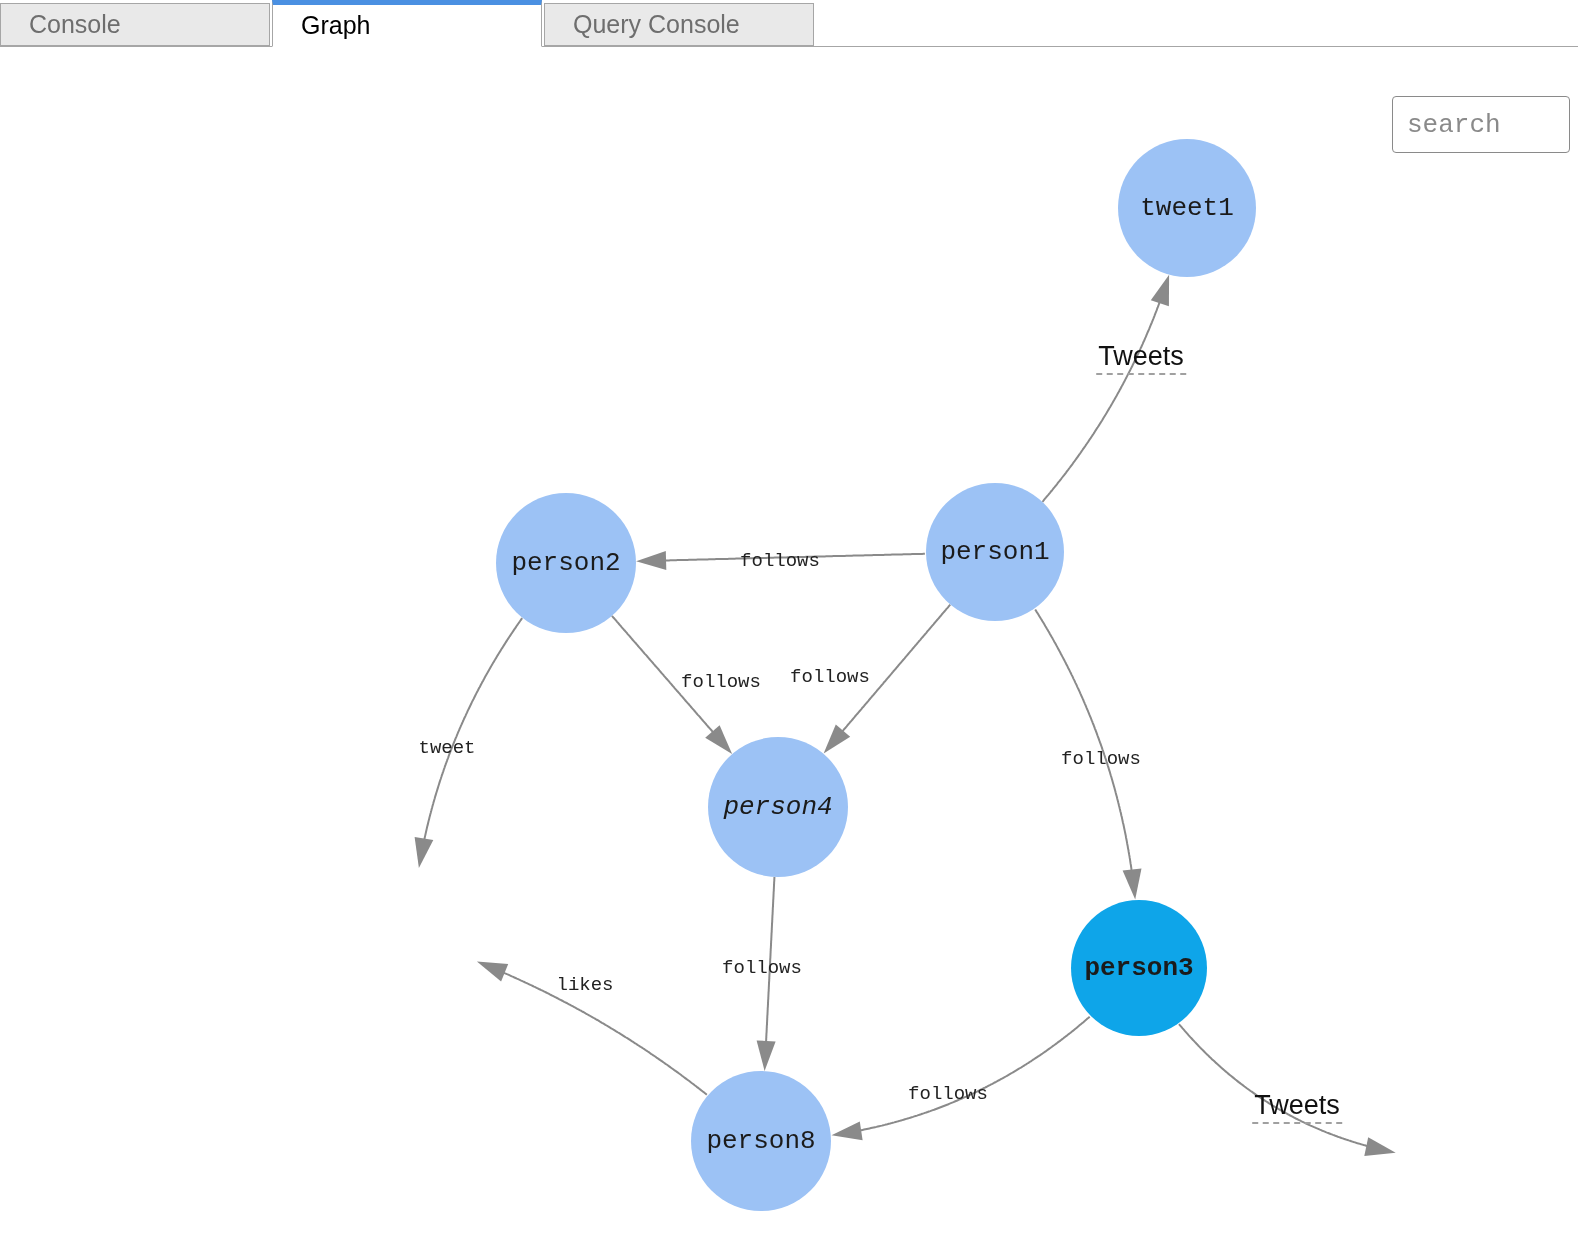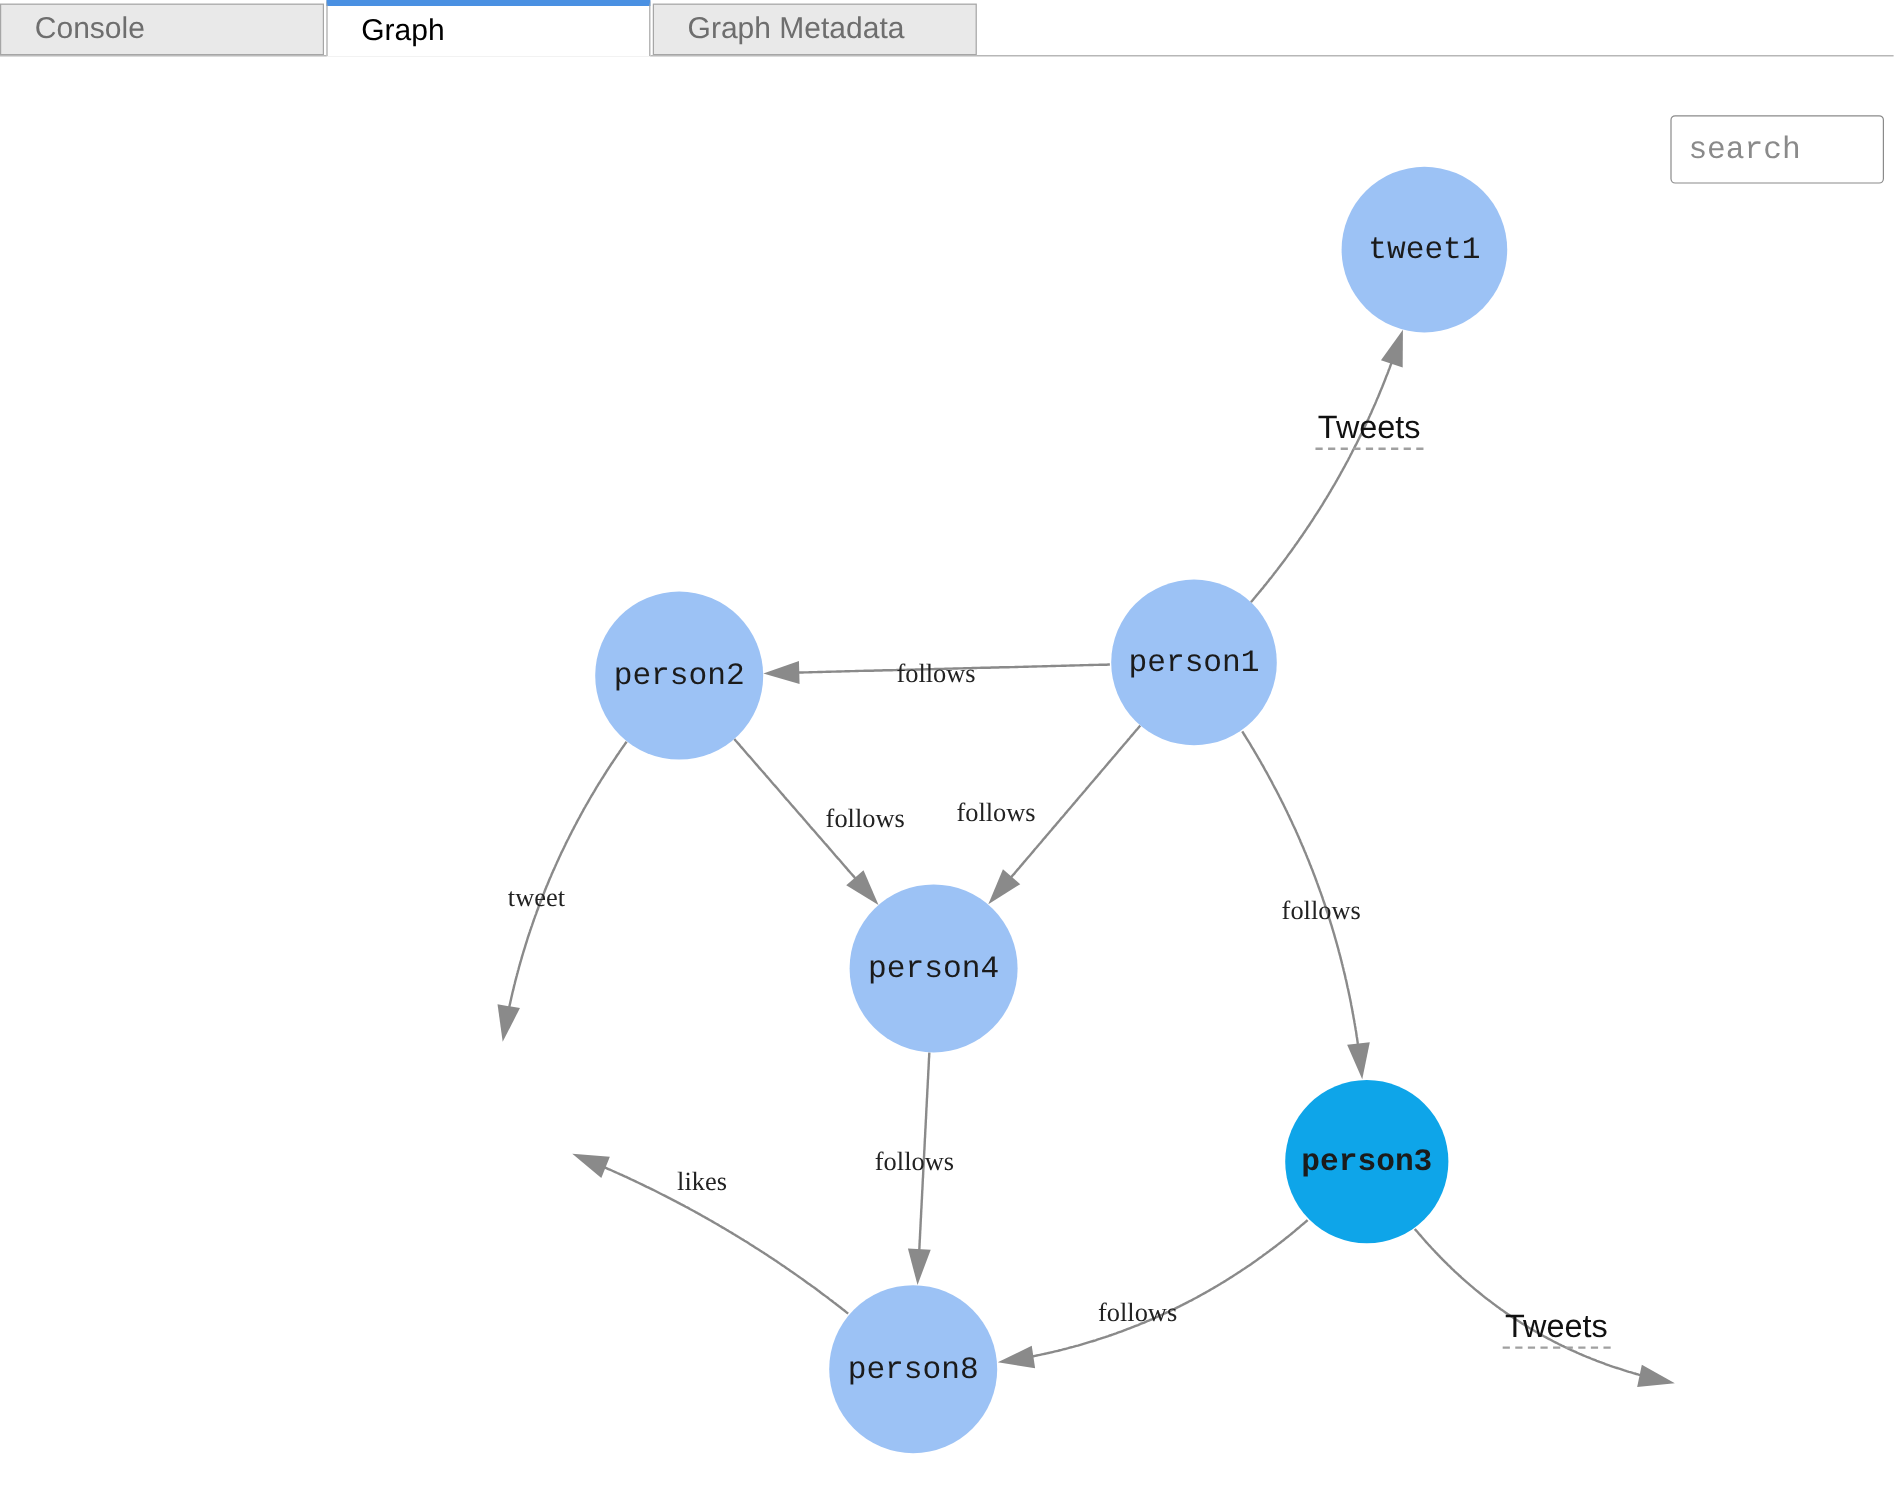--- a/index.html
+++ b/index.html
@@ -7,21 +7,21 @@
               font-family:"Liberation Sans", sans-serif; }
 
   
   .stage { position:absolute; left:0; top:0; width:1578px; height:1239px; }
   svg.edges { position:absolute; left:0; top:0; z-index:1; }
   .node { position:absolute; border-radius:50%; display:flex; align-items:center;
           justify-content:center; font-family:"Liberation Mono", monospace;
           font-size:26px; color:#1b1b1b; z-index:3; cursor:pointer; }
   .elabel { position:absolute; transform:translate(-50%,-50%); z-index:4;
             white-space:nowrap; color:#222; }
-  .elabel.mono { font-family:Liberation Serif, serif; font-size:22px; }
+  .elabel.mono { font-family:Liberation Mono, monospace; font-size:19px; }
   .elabel.sans { font-family:"Liberation Sans", sans-serif; font-size:27px; color:#111;
                  border-bottom:2px dashed #a0a0a0; padding:0 2px 1px 2px; }
 
   
   .tabbar { position:absolute; top:0; left:0; width:1578px; height:47px;
             display:flex; align-items:stretch; background:#ffffff;
             border-bottom:1px solid #a6a6a6; z-index:10; }
   .tab { min-width:270px; display:flex; align-items:center; padding:0 28px;
          font-size:25px; background:#e9e9e9; color:#6e6e6e;
          border:1px solid #a6a6a6; margin-top:3px; cursor:pointer; }
@@ -70,25 +70,25 @@
     <div class="elabel mono" style="left: 830px; top: 677px;">follows</div>
     <div class="elabel mono" style="left: 1101px; top: 759px;">follows</div>
     <div class="elabel mono" style="left: 447px; top: 748px;">tweet</div>
     <div class="elabel mono" style="left: 762px; top: 968px;">follows</div>
     <div class="elabel mono" style="left: 585px; top: 985px;">likes</div>
     <div class="elabel mono" style="left: 948px; top: 1094px;">follows</div>
     <div class="elabel sans" style="left: 1297px; top: 1107px;">Tweets</div>
     <div class="node" style="left: 1118px; top: 139px; height: 138px; width: 138px; background: rgb(156, 194, 245); color: rgb(27, 27, 27);">tweet1</div>
     <div class="node" style="left: 926px; top: 483px; height: 138px; width: 138px; background: rgb(156, 194, 245); color: rgb(27, 27, 27);">person1</div>
     <div class="node" style="left: 496px; top: 493px; height: 140px; width: 140px; background: rgb(156, 194, 245); color: rgb(27, 27, 27);">person2</div>
-    <div class="node" style="left: 708px; top: 737px; height: 140px; width: 140px; background: rgb(156, 194, 245); color: rgb(27, 27, 27);">person4</div>
+    <div class="node" style="left: 708px; top: 737px; height: 140px; width: 140px; background: rgb(156, 194, 245); color: rgb(27, 27, 27); font-style: italic;">person4</div>
     <div class="node" style="left: 1071px; top: 900px; height: 136px; width: 136px; background: #0ea5e9; color: rgb(27, 27, 27); font-weight: bold;">person3</div>
     <div class="node" style="left: 691px; top: 1071px; height: 140px; width: 140px; background: rgb(156, 194, 245); color: rgb(27, 27, 27);">person8</div>
   </div>
 
 <div class="tabbar">
 
 <div class="tab">Console</div>
     <div class="tab active">Graph</div>
-    <div class="tab">Graph Metadata</div>
+    <div class="tab">Query Console</div>
   </div>
 
 <input class="search" type="text" placeholder="search" style="">
 
 </body></html>

